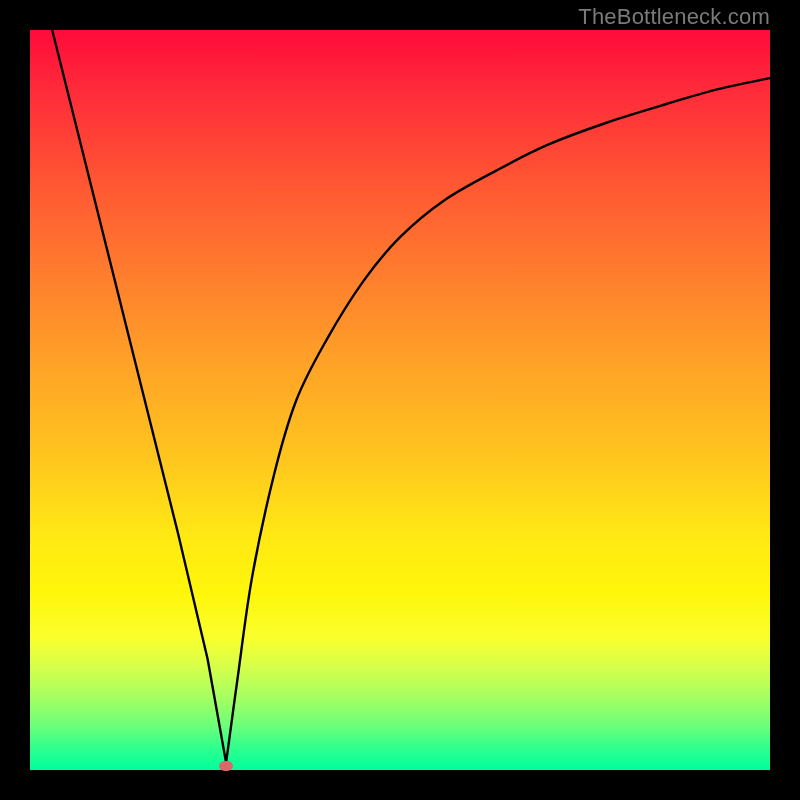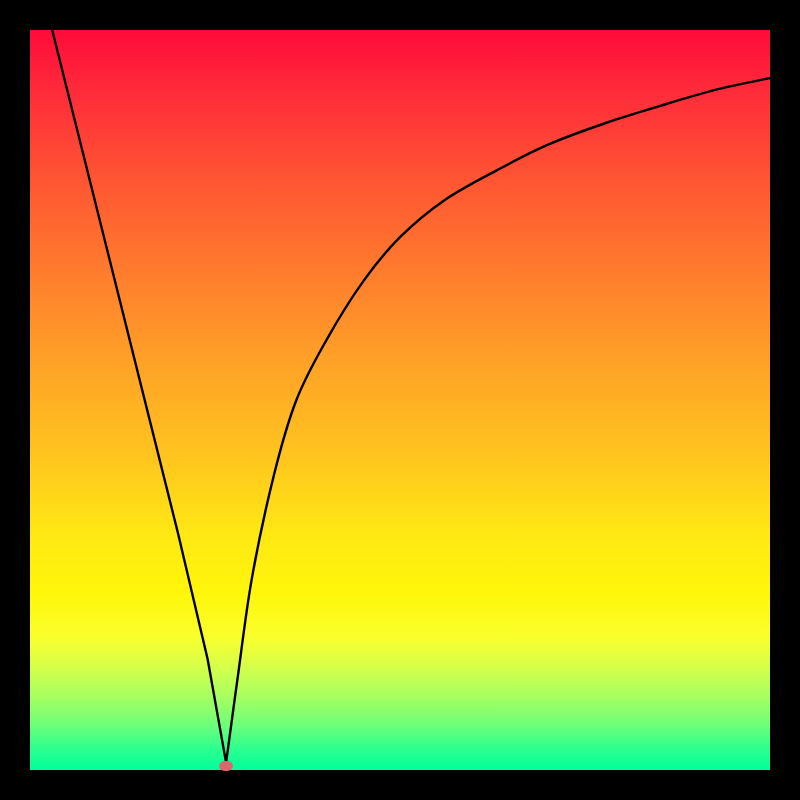--- a/index.html
+++ b/index.html
@@ -64,20 +64,21 @@
     height: 10px;
     background: #d66a6a;
     border-radius: 6px / 5px;
     transform: translate(-50%, -50%);
   }
 </style>
 </head>
 <body>
 
 <div class="frame">
+  <div class="attribution">TheBottleneck.com</div>
 
   <div class="plot-area">
     <svg class="curve" viewBox="0 0 740 740" preserveAspectRatio="none">
       <path id="curve-path" fill="none" stroke="#000000" stroke-width="2.4" stroke-linejoin="round" stroke-linecap="round" d="M 22.20 0.00 L 74.00 207.20 L 111.00 355.20 L 148.00 503.20 L 177.60 629.00 L 196.10 732.60 C 197.95 719.03, 202.88 682.03, 207.20 651.20 C 211.52 620.37, 215.83 582.13, 222.00 547.60 C 228.17 513.07, 236.80 473.60, 244.20 444.00 C 251.60 414.40, 257.77 392.20, 266.40 370.00 C 275.03 347.80, 284.90 330.53, 296.00 310.80 C 307.10 291.07, 320.67 268.87, 333.00 251.60 C 345.33 234.33, 356.43 220.77, 370.00 207.20 C 383.57 193.63, 398.37 181.30, 414.40 170.20 C 430.43 159.10, 448.93 149.85, 466.20 140.60 C 483.47 131.35, 499.50 122.72, 518.00 114.70 C 536.50 106.68, 557.47 99.28, 577.20 92.50 C 596.93 85.72, 617.90 79.55, 636.40 74.00 C 654.90 68.45, 670.93 63.52, 688.20 59.20 C 705.47 54.88, 731.37 49.95, 740.00 48.10"></path>
     </svg>
     <div class="marker" id="min-marker" style="left: 196.1px; top: 736.3px; background: rgb(214, 106, 106);"></div>
   </div>
 </div>
 
 </body></html>

